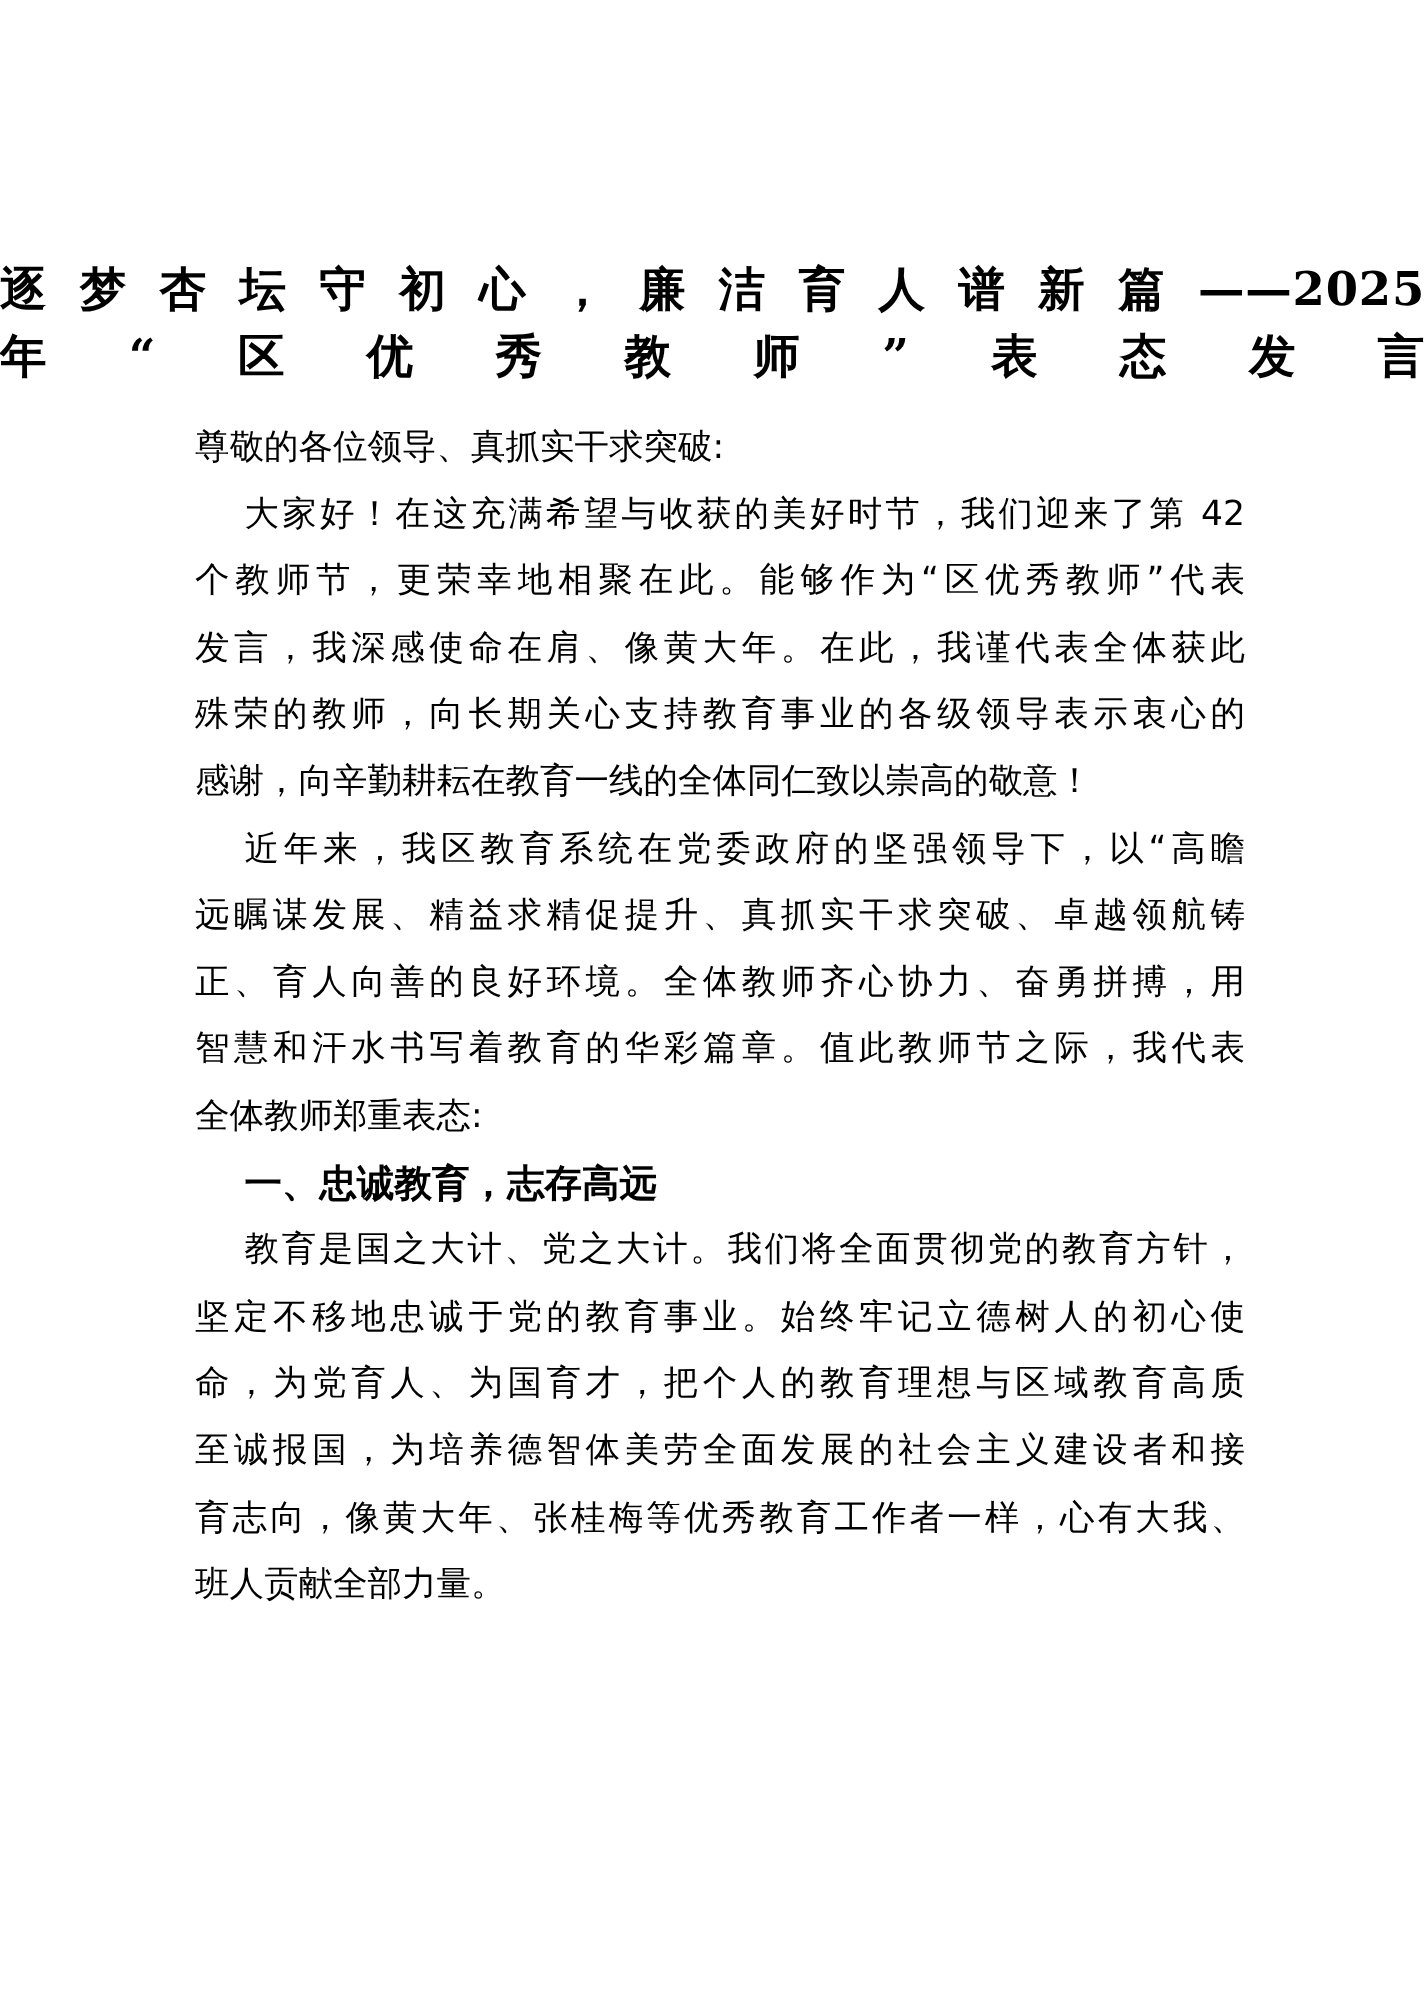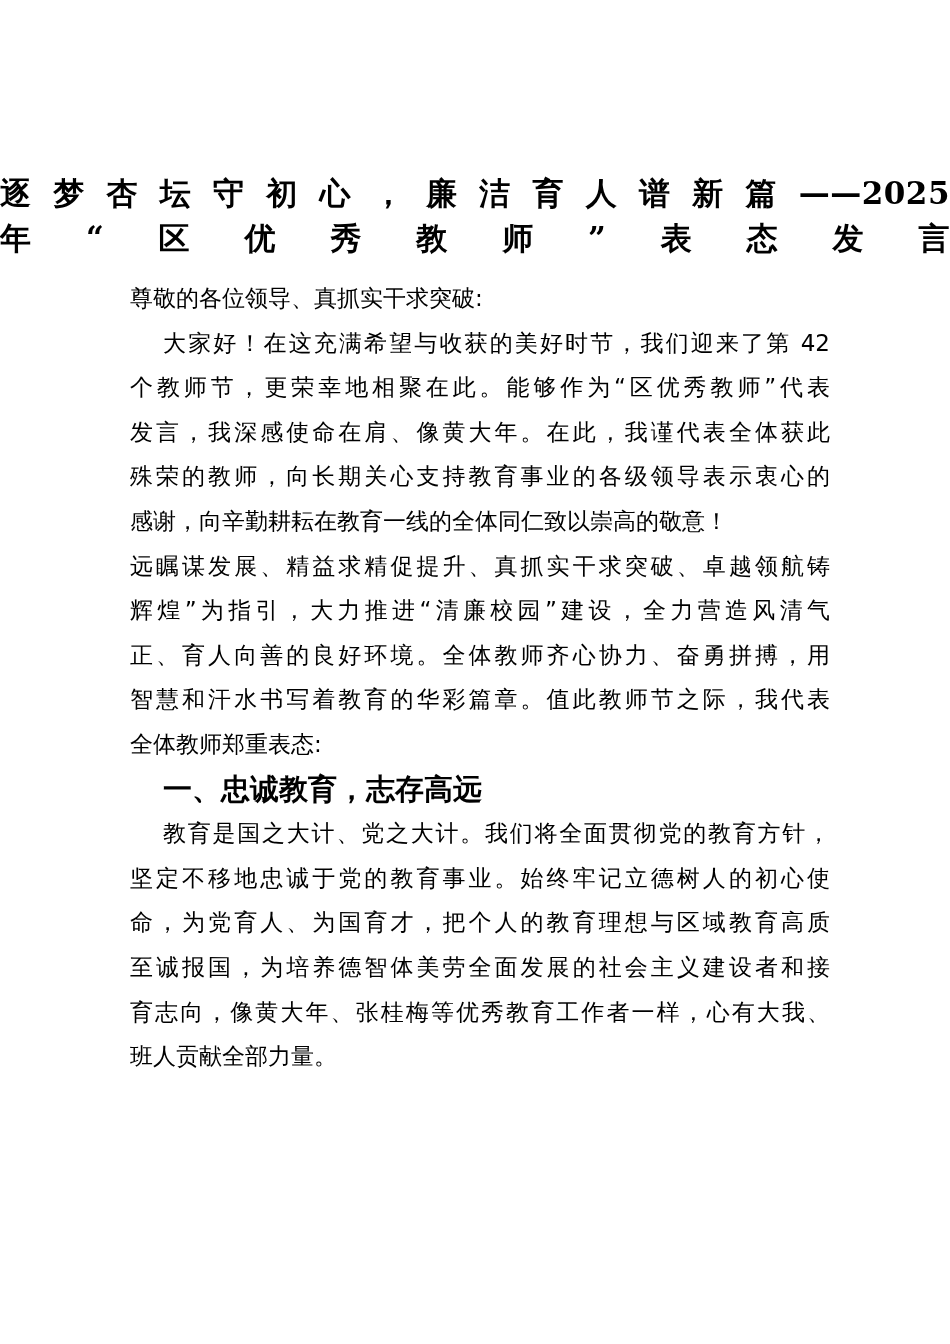--- a/index.html
+++ b/index.html
@@ -59,21 +59,21 @@
     }
     .line.last {
       text-align-last: left;
     }
     .line.indent {
       padding-left: 33px;
     }
     .heading {
       font-family: "DejaVu Sans", "Liberation Sans", sans-serif;
       font-weight: bold;
-      font-size: 29px;
+      font-size: 25px;
       padding-left: 33px;
       text-align-last: left;
     }
   </style>
 </head>
 <body>
 
 <div class="page">
 
   <div class="title">
@@ -86,22 +86,22 @@
 
     <div>
       <span class="line indent">大家好！在这充满希望与收获的美好时节，我们迎来了第 42</span>
       <span class="line">个教师节，更荣幸地相聚在此。能够作为“区优秀教师”代表</span>
       <span class="line">发言，我深感使命在肩、像黄大年。在此，我谨代表全体获此</span>
       <span class="line">殊荣的教师，向长期关心支持教育事业的各级领导表示衷心的</span>
       <span class="line last">感谢，向辛勤耕耘在教育一线的全体同仁致以崇高的敬意！</span>
     </div>
 
     <div>
+      <span class="line indent">近年来，我区教育系统在党委政府的坚强领导下，以“高瞻</span>
       <span class="line">远瞩谋发展、精益求精促提升、真抓实干求突破、卓越领航铸</span>
-      <span class="line">辉煌”为指引，大力推进“清廉校园”建设，全力营造风清气</span>
       <span class="line">正、育人向善的良好环境。全体教师齐心协力、奋勇拼搏，用</span>
       <span class="line">智慧和汗水书写着教育的华彩篇章。值此教师节之际，我代表</span>
       <span class="line last">全体教师郑重表态:</span>
     </div>
 
     <span class="line heading">一、忠诚教育，志存高远</span>
 
     <div>
       <span class="line indent">教育是国之大计、党之大计。我们将全面贯彻党的教育方针，</span>
       <span class="line">坚定不移地忠诚于党的教育事业。始终牢记立德树人的初心使</span>

